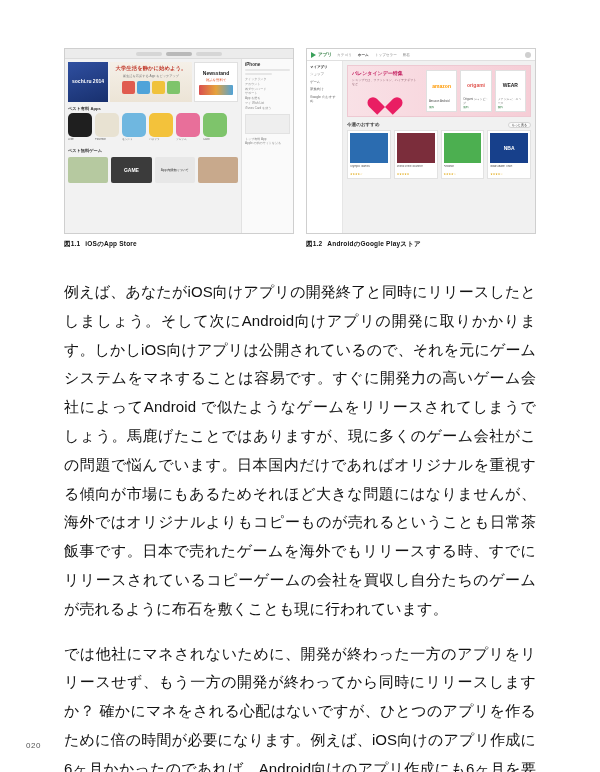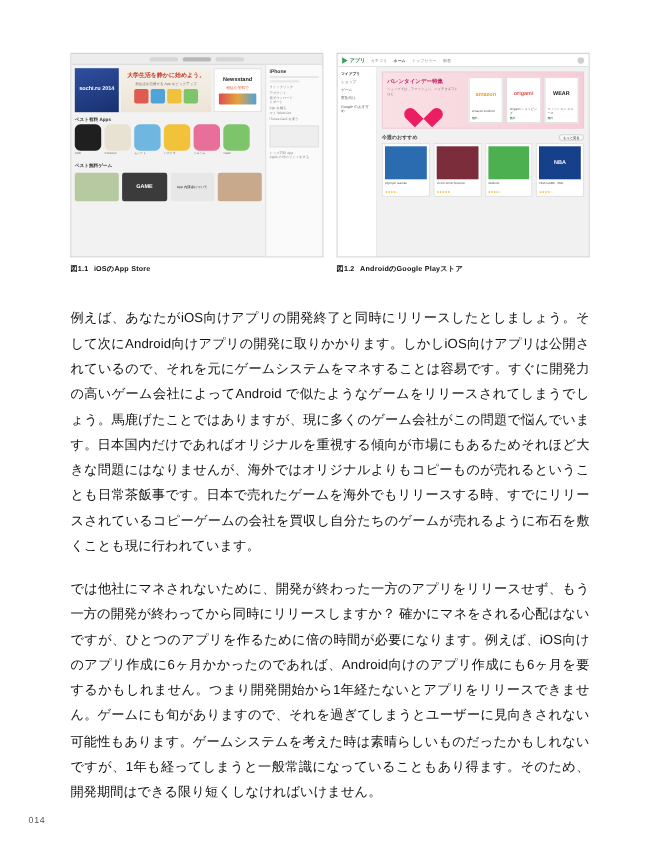--- a/index.html
+++ b/index.html
@@ -433,21 +433,21 @@
 
   
   .body-copy {
     position: absolute;
     top: 278px;
     left: 64px;
     width: 472px;
   }
   .body-copy p {
     margin: 0 0 16px 0;
-    font-size: 12px;
+    font-size: 15px;
     line-height: 1.92;
     text-align: justify;
     color: #111;
     letter-spacing: 0.1px;
   }
   .body-copy p:last-child { margin-bottom: 0; }
 
   
   .folio {
     position: absolute;
@@ -663,14 +663,14 @@
         <span class="cap-num">図1.2</span><span>AndroidのGoogle Playストア</span>
       </div>
     </div>
   </div>
 
   <div class="body-copy">
     <p>例えば、あなたがiOS向けアプリの開発終了と同時にリリースしたとしましょう。そして次にAndroid向けアプリの開発に取りかかります。しかしiOS向けアプリは公開されているので、それを元にゲームシステムをマネすることは容易です。すぐに開発力の高いゲーム会社によってAndroid で似たようなゲームをリリースされてしまうでしょう。馬鹿げたことではありますが、現に多くのゲーム会社がこの問題で悩んでいます。日本国内だけであればオリジナルを重視する傾向が市場にもあるためそれほど大きな問題にはなりませんが、海外ではオリジナルよりもコピーものが売れるということも日常茶飯事です。日本で売れたゲームを海外でもリリースする時、すでにリリースされているコピーゲームの会社を買収し自分たちのゲームが売れるように布石を敷くことも現に行われています。</p>
     <p>では他社にマネされないために、開発が終わった一方のアプリをリリースせず、もう一方の開発が終わってから同時にリリースしますか？ 確かにマネをされる心配はないですが、ひとつのアプリを作るために倍の時間が必要になります。例えば、iOS向けのアプリ作成に6ヶ月かかったのであれば、Android向けのアプリ作成にも6ヶ月を要するかもしれません。つまり開発開始から1年経たないとアプリをリリースできません。ゲームにも旬がありますので、それを過ぎてしまうとユーザーに見向きされない可能性もあります。ゲームシステムを考えた時は素晴らしいものだったかもしれないですが、1年も経ってしまうと一般常識になっていることもあり得ます。そのため、開発期間はできる限り短くしなければいけません。</p>
   </div>
 
-  <div class="folio">014</div>
+  <div class="folio">020</div>
 </div>
 
 </body></html>

